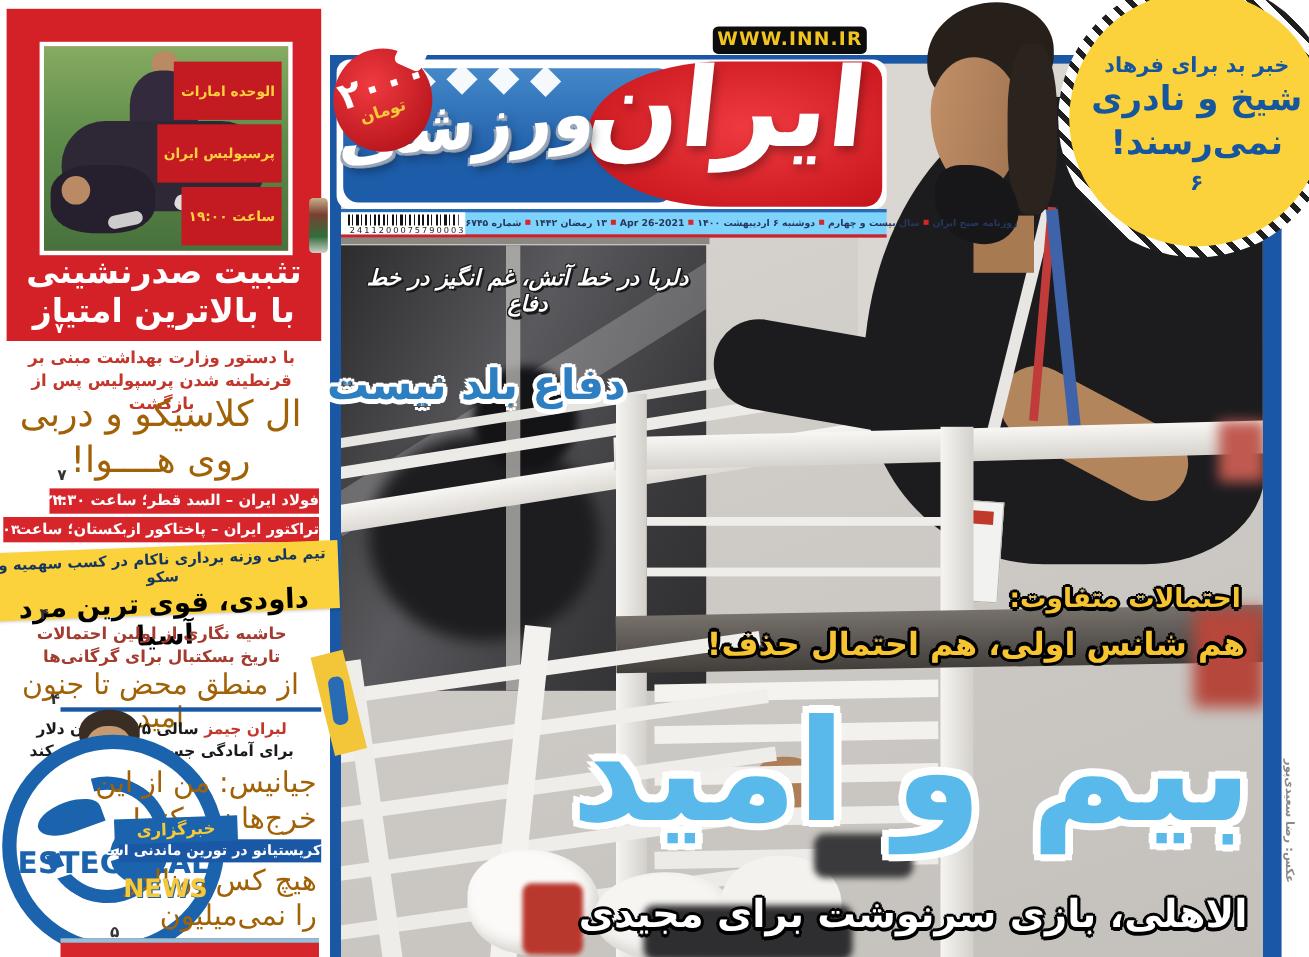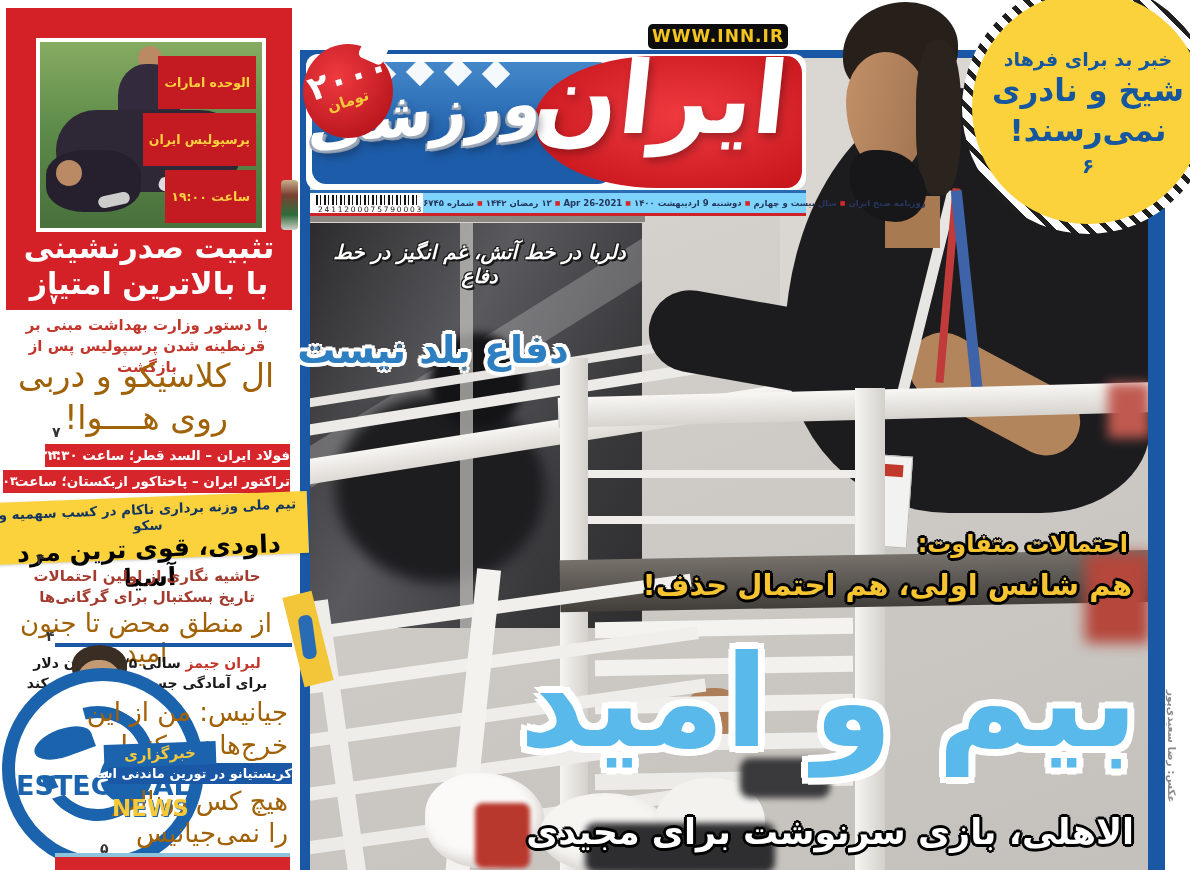--- a/index.html
+++ b/index.html
@@ -168,21 +168,21 @@
   </div>
 
   <div class="s dateline">
     <div class="barcode">
       <div class="bars"></div>
       <div class="barNum">2411200075790003</div>
     </div>
     <div class="dateText">
       <span class="dpart">روزنامه صبح ایران</span>
       <span class="dpart">سال بیست و چهارم</span>
-      <span class="dpart">دوشنبه 9 اردیبهشت ۱۴۰۰</span>
+      <span class="dpart">دوشنبه ۶ اردیبهشت ۱۴۰۰</span>
       <span class="dpart">Apr 26-2021</span>
       <span class="dpart">۱۳ رمضان ۱۴۴۲</span>
       <span class="dpart">شماره ۶۷۴۵</span>
     </div>
   </div>
 
   <div class="s hatch"></div>
   <div class="s bubble">
     <div class="bKicker">خبر بد برای فرهاد</div>
     <div class="bLine">شیخ و نادری</div>
@@ -267,21 +267,21 @@
 
   <div class="s" style="left:55px;top:645px;width:95px;height:205px;z-index:4;">
     <div class="s" style="left:17px;top:0;width:55px;height:40px;background:#3a2e24;border-radius:50% 50% 40% 40%;"></div>
     <div class="s" style="left:21px;top:15px;width:46px;height:55px;background:#c49a72;border-radius:45%;"></div>
     <div class="s" style="left:0;top:60px;width:95px;height:145px;background:linear-gradient(140deg,#5a6f8e,#2e3c55);border-radius:18px 18px 0 0;"></div>
   </div>
 
   <div class="s blueStrip rtl" style="left:108px;top:763px;width:184px;">کریستیانو در تورین ماندنی است</div>
 
   <div class="s hBlack rtl" style="left:0;top:786px;width:288px;font-size:26px;text-align:right;padding-right:4px;z-index:6;">هیچ کس رونالدو</div>
-  <div class="s hBlack rtl" style="left:0;top:818px;width:288px;font-size:26px;text-align:right;padding-right:4px;z-index:6;">را نمی‌جیانیس</div>
+  <div class="s hBlack rtl" style="left:0;top:818px;width:288px;font-size:26px;text-align:right;padding-right:4px;z-index:6;">را نمی‌میلیون</div>
   <div class="s pageNum" style="left:100px;top:840px;z-index:6;">۵</div>
 
   <div class="s wmDisc">
     <div class="s" style="left:25px;top:25px;width:115px;height:115px;border:12px solid #1b64ad;border-radius:50%;border-left-color:transparent;transform:rotate(30deg);box-sizing:border-box;"></div>
     <div class="s" style="left:85px;top:70px;width:52px;height:52px;background:#1b64ad;border-radius:50% 20% 50% 50%;"></div>
     <div class="s" style="left:18px;top:48px;width:60px;height:28px;background:#1b64ad;border-radius:50% 50% 0 50%;transform:rotate(-20deg);"></div>
     <div class="s" style="left:5px;top:92px;width:165px;height:9px;background:#fff;transform:rotate(-18deg);"></div>
   </div>
   <div class="s wmName">ESTEGHLAL</div>
   <div class="s wmBanner rtl">خبرگزاری</div>

